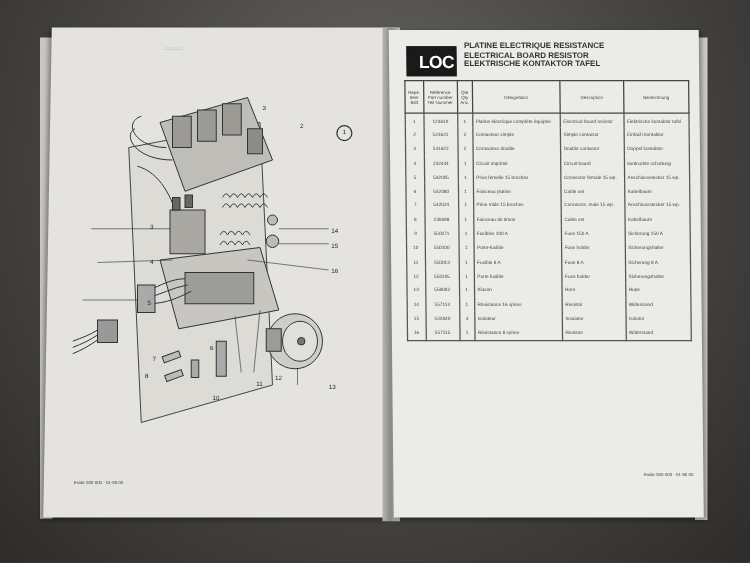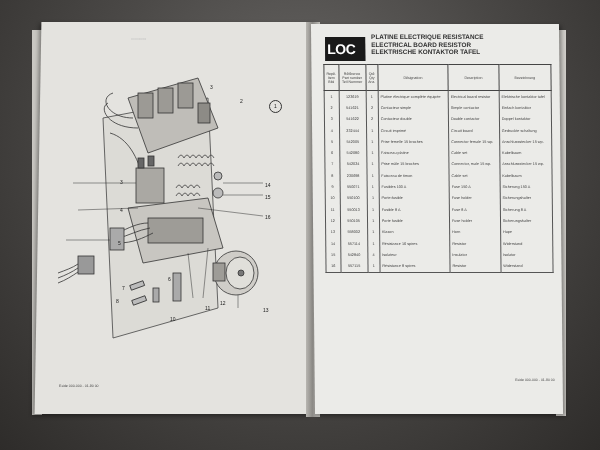--- a/index.html
+++ b/index.html
@@ -3,21 +3,21 @@
 <meta charset="utf-8">
 <style>
   html,body{margin:0;padding:0;}
   body{width:600px;height:450px;overflow:hidden;background:#3c3a38;font-family:"Liberation Sans",sans-serif;position:relative;}
   .scene{position:absolute;inset:0;background:radial-gradient(ellipse at 50% 30%,#6a6866 0%,#4a4846 50%,#2e2c2a 100%);}
   .left-page{position:absolute;left:38px;top:22px;width:276px;height:392px;background:#e4e3df;transform:skewX(-1deg);box-shadow:-2px 2px 4px rgba(0,0,0,.4);}
   .left-stack{position:absolute;left:32px;top:30px;width:10px;height:385px;background:#c9c7c2;}
   .right-page{position:absolute;left:313px;top:24px;width:248px;height:390px;background:#ebebe8;transform:skewX(0.6deg);box-shadow:2px 2px 4px rgba(0,0,0,.4);}
   .right-stack{position:absolute;left:556px;top:30px;width:10px;height:386px;background:#cfcdc8;}
   .gutter{position:absolute;left:306px;top:22px;width:14px;height:395px;background:linear-gradient(90deg,#b8b6b1,#8c8a86 45%,#c5c3be);}
-  .logo{position:absolute;left:14px;top:13px;width:36px;height:20px;background:#1a1a1a;color:#fff;font-weight:bold;font-size:14px;line-height:20px;text-align:left;letter-spacing:-0.5px;border:2px solid #1a1a1a;}
+  .logo{position:absolute;left:14px;top:13px;width:36px;height:20px;background:#1a1a1a;color:#fff;font-weight:bold;font-size:14px;line-height:20px;text-align:right;letter-spacing:-0.5px;border:2px solid #1a1a1a;}
   .titles{position:absolute;left:60px;top:9px;font-size:6.4px;font-weight:bold;color:#333;line-height:7.5px;}
   table.parts{position:absolute;left:12px;top:40px;width:228px;border-collapse:collapse;font-size:3.8px;color:#444;}
   table.parts th,table.parts td{border-left:1px solid #555;border-right:1px solid #555;padding:0 2px;height:11.3px;vertical-align:middle;}
   table.parts th{border:1px solid #444;height:25px;font-weight:normal;font-size:3.6px;}
   table.parts tr:last-child td{border-bottom:1px solid #555;}
   .c-ref{width:9px;text-align:center;}
   .c-pn{width:22px;text-align:center;}
   .c-qty{width:7px;text-align:center;}
   .footer-r{position:absolute;right:8px;bottom:32px;font-size:3.5px;color:#444;}
   .footer-l{position:absolute;left:24px;bottom:26px;font-size:3.5px;color:#444;}

